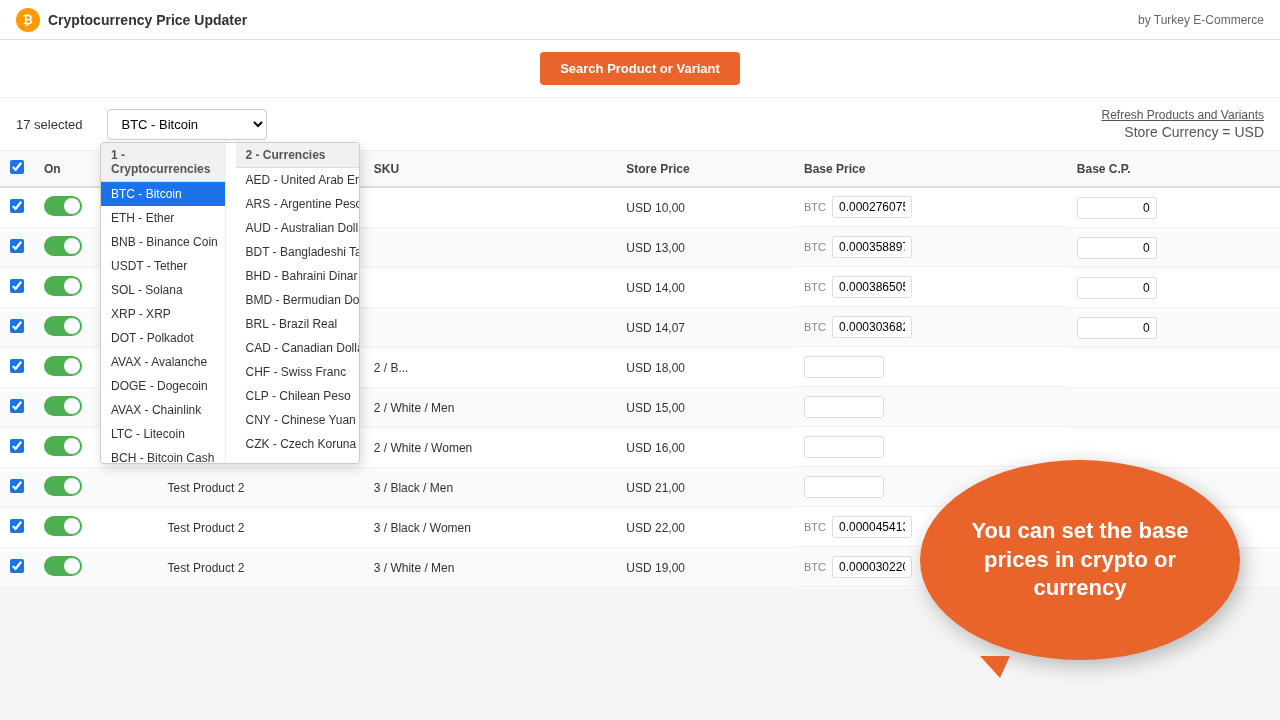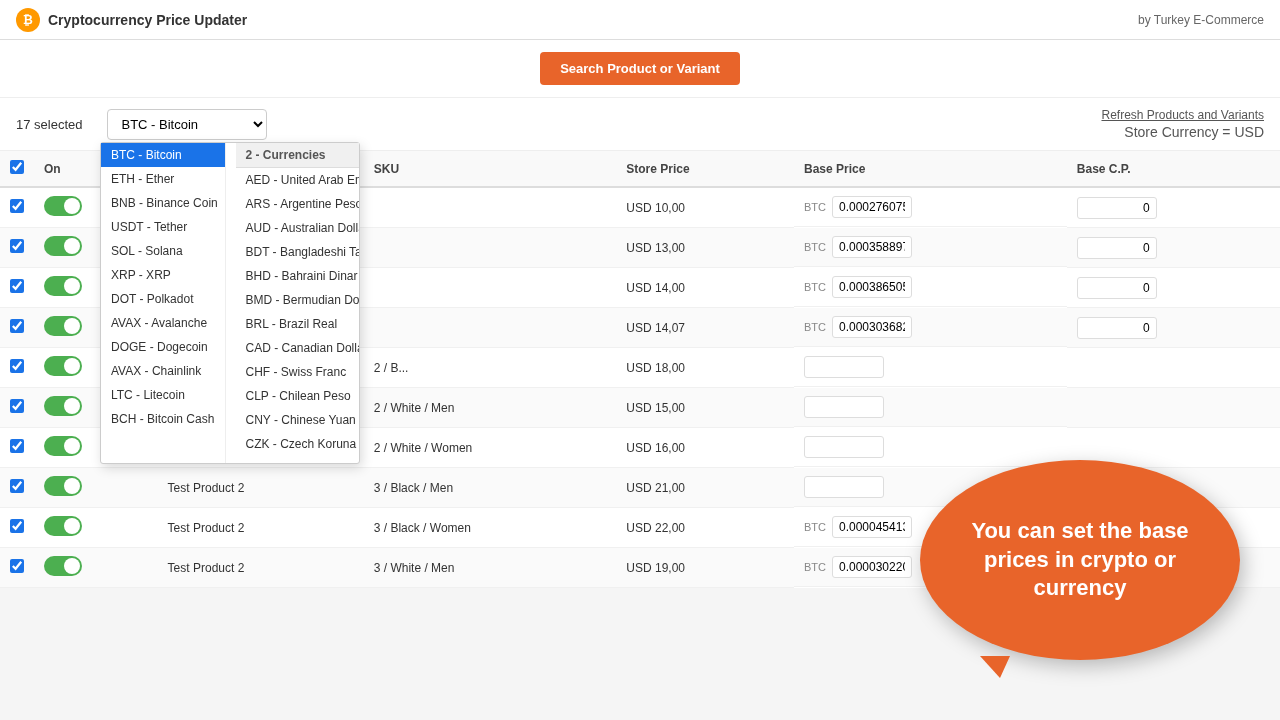--- a/index.html
+++ b/index.html
@@ -256,20 +256,21 @@
     </select>
   </div>
   <div class="toolbar-right">
     <div class="refresh-link">Refresh Products and Variants</div>
     <div class="store-currency">Store Currency = USD</div>
   </div>
 
   <div class="dropdown-overlay">
 
     <div class="dropdown-col">
+      <div class="dropdown-section-header">1 - Cryptocurrencies</div>
       <div id="crypto-list">
           <div class="dropdown-item selected">BTC - Bitcoin</div>
           <div class="dropdown-item">ETH - Ether</div>
           <div class="dropdown-item">BNB - Binance Coin</div>
           <div class="dropdown-item">USDT - Tether</div>
           <div class="dropdown-item">SOL - Solana</div>
           <div class="dropdown-item">XRP - XRP</div>
           <div class="dropdown-item">DOT - Polkadot</div>
           <div class="dropdown-item">AVAX - Avalanche</div>
           <div class="dropdown-item">DOGE - Dogecoin</div>

